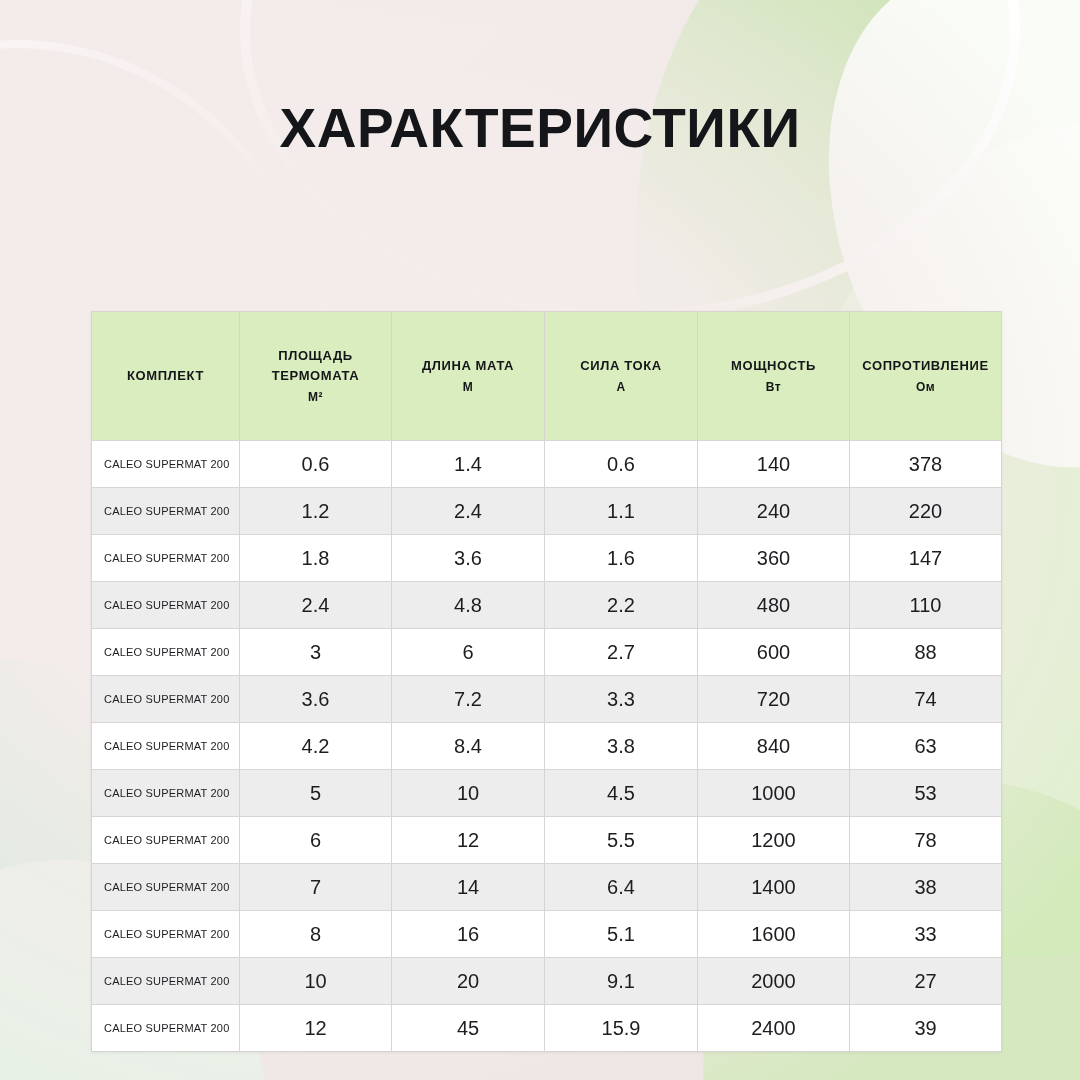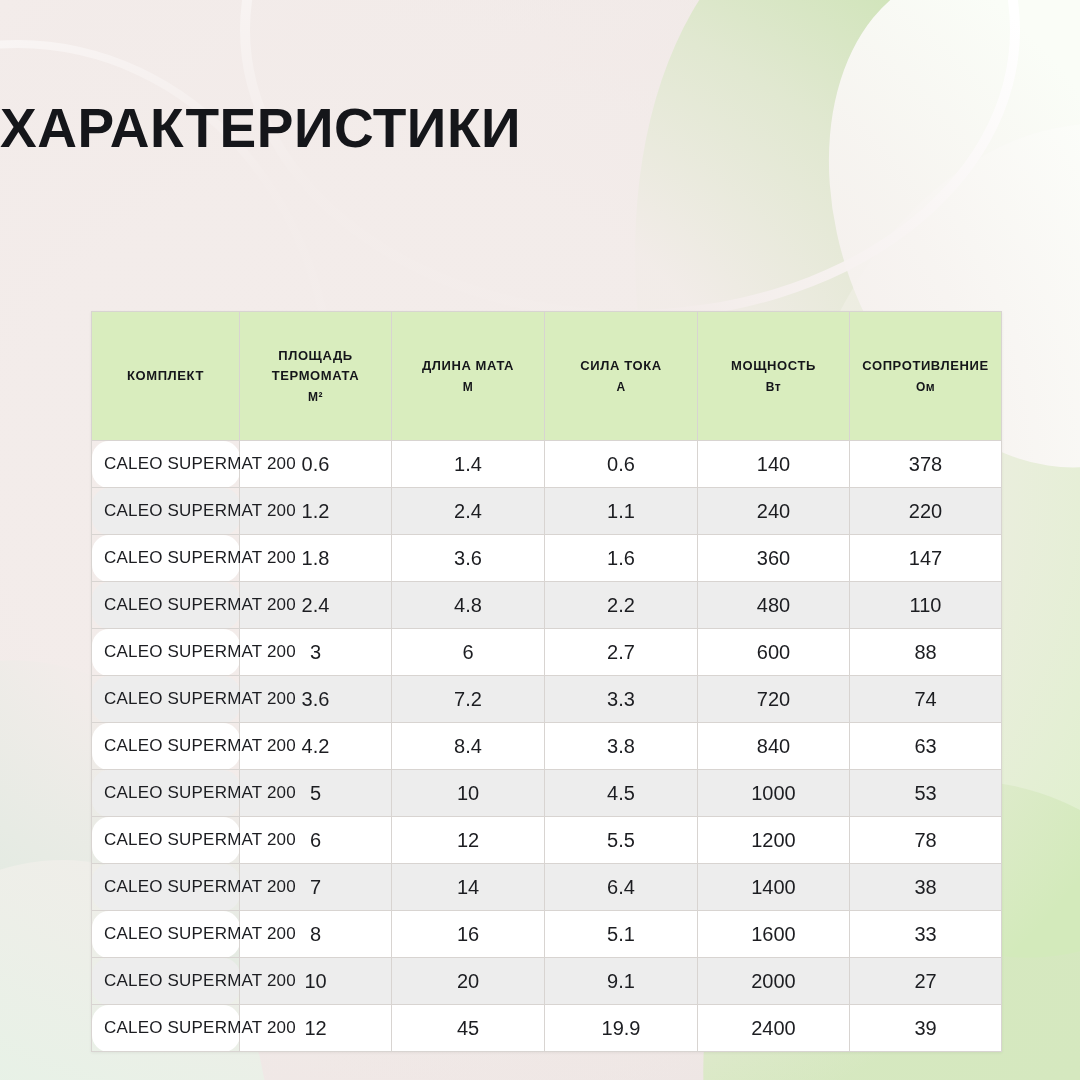--- a/index.html
+++ b/index.html
@@ -114,20 +114,21 @@
     inset: 0;
     background: radial-gradient(ellipse at 35% 45%, rgba(243,236,234,0.97) 38%, rgba(243,236,234,0.55) 62%, rgba(243,236,234,0) 85%);
   }
 
   
   .title-wrap {
     position: absolute;
     left: 0;
     right: 0;
     top: 94px;
+    text-align: center;
     z-index: 5;
   }
   .title-line {
     font-size: 55px;
     line-height: 1.26;
     font-weight: bold;
     color: #15161a;
     letter-spacing: .5px;
   }
 
@@ -173,27 +174,26 @@
   col.c2 { width: 153px; }
   col.c3 { width: 153px; }
   col.c4 { width: 152px; }
   col.c5 { width: 152px; }
 
   tbody tr { height: 47px; }
   tbody tr:nth-child(odd) { background: #ffffff; }
   tbody tr:nth-child(even) { background: #ededed; }
 
   td.kit {
-    font-size: 17px;
+    font-size: 11px;
     letter-spacing: .2px;
     color: #1c1d21;
     text-align: left;
     padding-left: 12px;
     white-space: nowrap;
-    border-radius: 17px;
   }
   td.val {
     text-align: center;
     font-size: 20px;
     color: #1c1d21;
   }
 </style>
 </head>
 <body>
 
@@ -346,21 +346,21 @@
             <td class="val">10</td>
             <td class="val">20</td>
             <td class="val">9.1</td>
             <td class="val">2000</td>
             <td class="val">27</td>
           </tr>
           <tr>
             <td class="kit">CALEO SUPERMAT 200</td>
             <td class="val">12</td>
             <td class="val">45</td>
-            <td class="val">19.9</td>
+            <td class="val">15.9</td>
             <td class="val">2400</td>
             <td class="val">39</td>
           </tr>
         </tbody>
     </table>
   </div>
 
 </div>
 
 </body></html>

